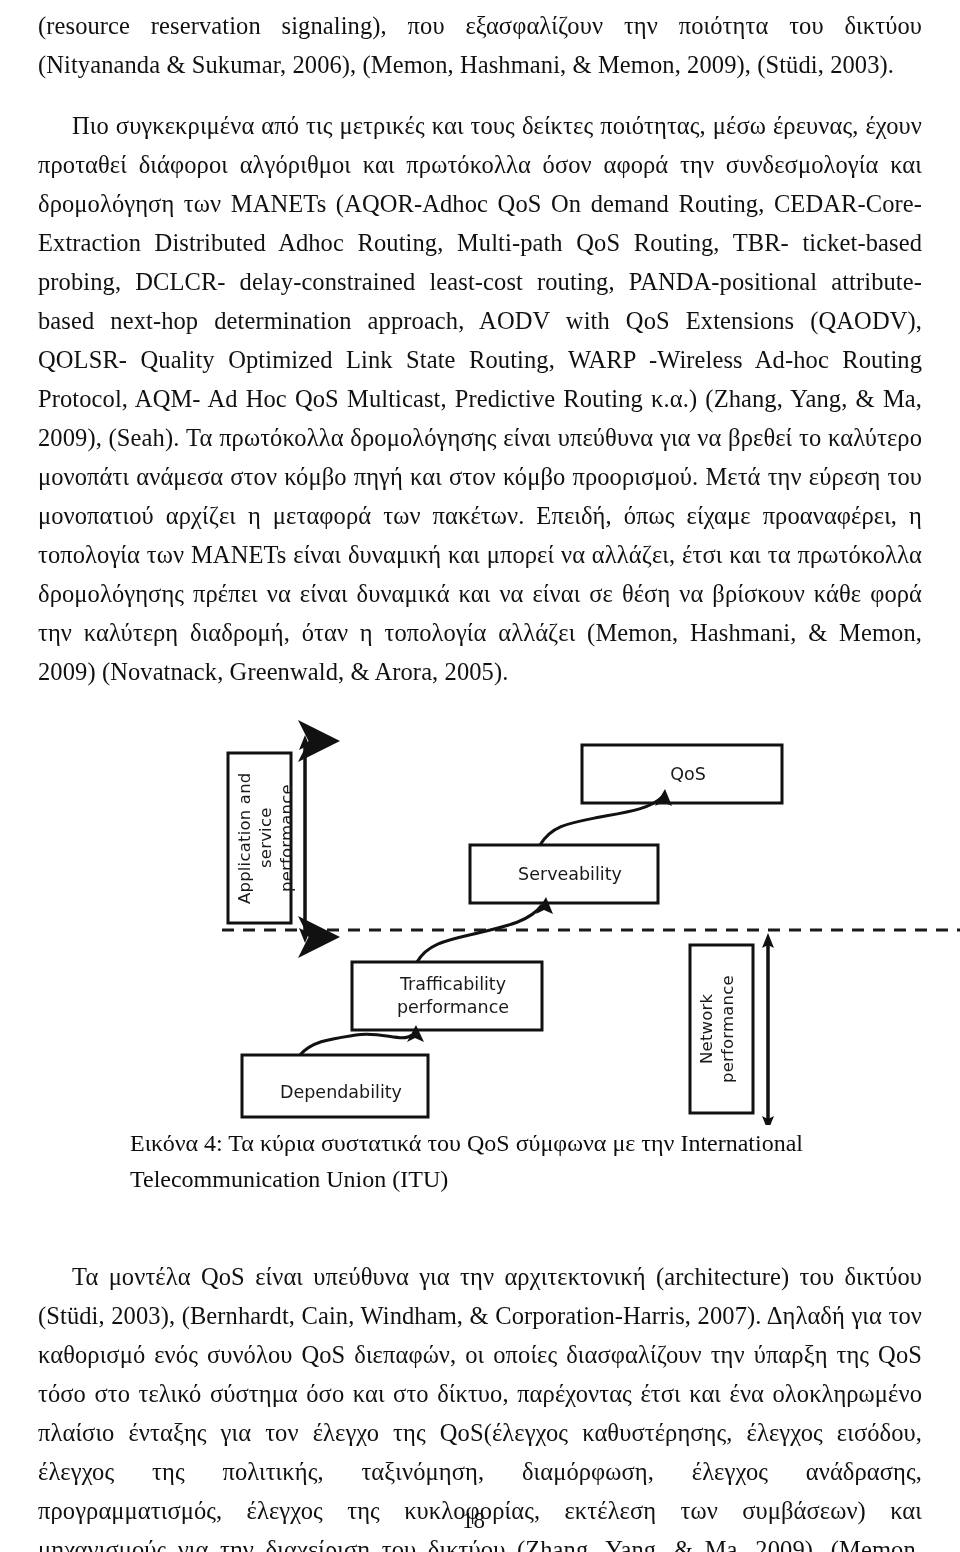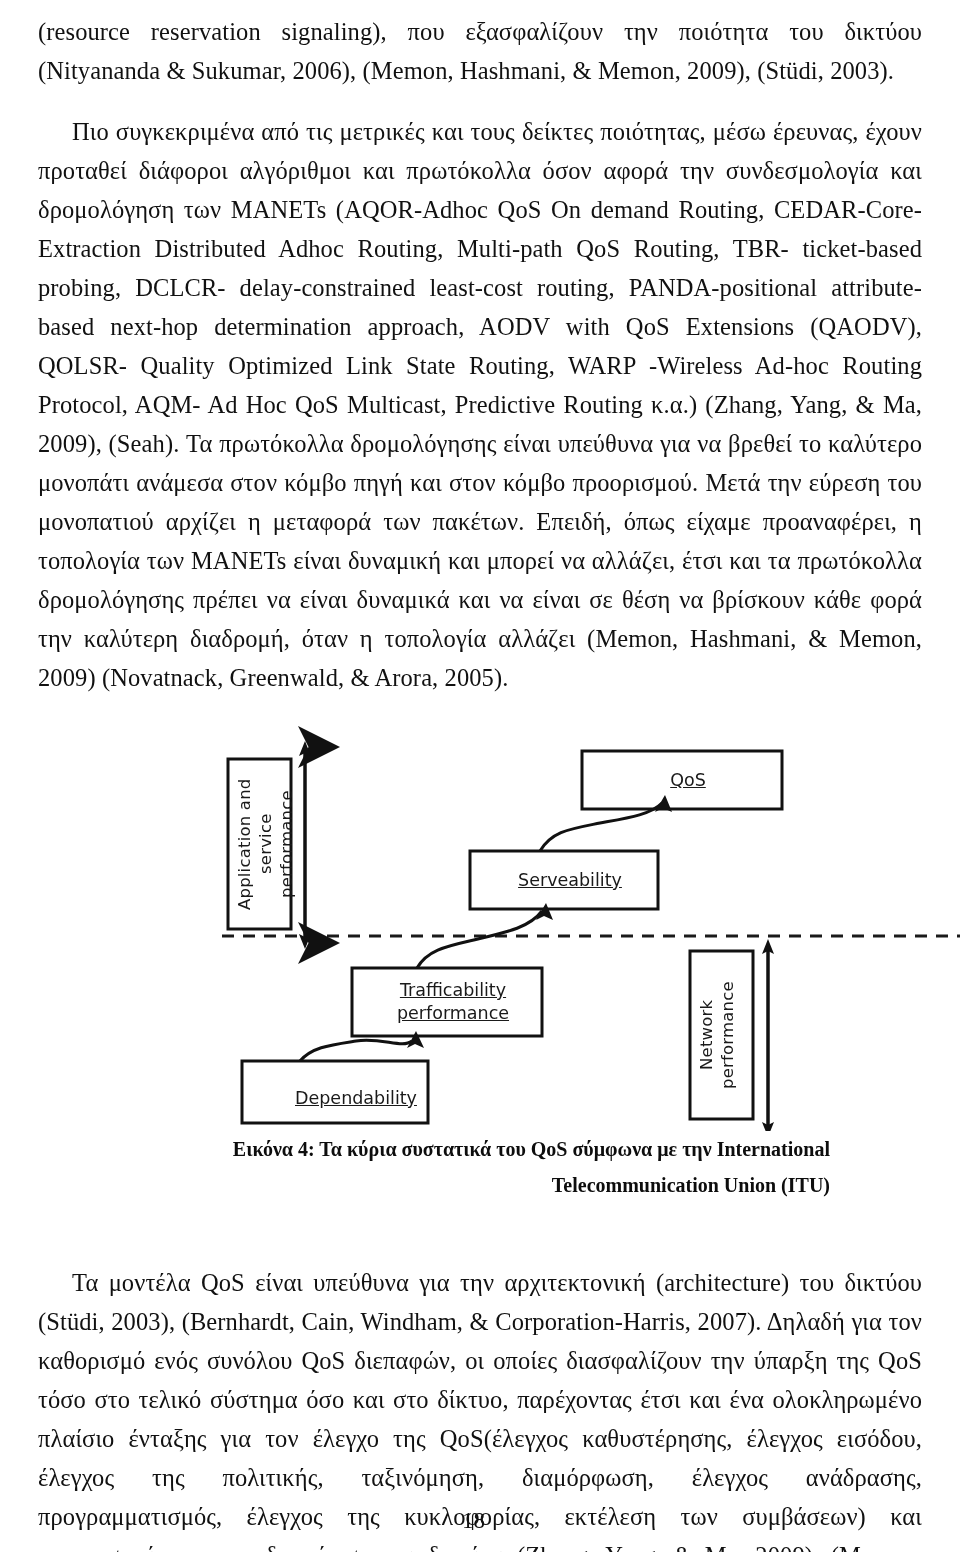--- a/index.html
+++ b/index.html
@@ -13,21 +13,21 @@
     position: relative;
     font-family: "Liberation Serif", "DejaVu Serif", serif;
     color: #000000;
     overflow: hidden;
   }
   .page {
     position: relative;
     width: 960px;
     height: 1552px;
     box-sizing: border-box;
-    padding: 12px 38px;
+    padding: 6px 38px;
   }
   p.para {
     margin: 0;
     font-size: 24.5px;
     line-height: 39px;
     text-align: justify;
     text-justify: inter-word;
     color: #111;
     letter-spacing: 0.1px;
   }
@@ -66,31 +66,30 @@
     position: absolute;
     text-align: center;
     font-family: "DejaVu Sans", "Liberation Sans", sans-serif;
     font-size: 17.5px;
     line-height: 23px;
     color: #1a1a1a;
     white-space: pre-line;
     display: flex;
     align-items: center;
     justify-content: center;
-    text-decoration: underline;
   }
 
   
   .caption {
     margin: 0 auto;
     width: 700px;
-    text-align: right;
-    font-size: 20px;
+    text-align: left;
+    font-size: 24px;
     line-height: 36px;
-    font-weight: bold;
+    font-weight: normal;
     color: #0d0d0d;
   }
 
   
   .page-number {
     position: absolute;
     left: 0;
     right: 13px;
     bottom: 18px;
     text-align: center;
@@ -159,21 +158,21 @@
     <div class="vbox-label" style="left:658px; top:242px; width:63px; height:164px;">Network
 performance</div>
 
     <div class="hbox-label" style="left:550px; top:40px; width:200px; height:58px;">QoS</div>
 
     <div class="hbox-label" style="left:320px; top:257px; width:190px; height:68px;">Trafficability
 performance</div>
 
     <div class="hbox-label" style="left:438px; top:140px; width:188px; height:58px;">Serveability</div>
 
-    <div class="hbox-label" style="left:225px; top:350px; width:186px; height:74px;text-align:center;">Dependability</div>
+    <div class="hbox-label" style="left:210px; top:350px; width:186px; height:74px;text-align:center;">Dependability</div>
   </div>
 
   <div class="caption">
     <span>Εικόνα 4: Τα κύρια συστατικά του QoS σύμφωνα με την International</span>
     <span>Telecommunication Union (ITU)</span>
   </div>
 
   <div class="gap-md"></div>
   <div class="gap-md"></div>
 

